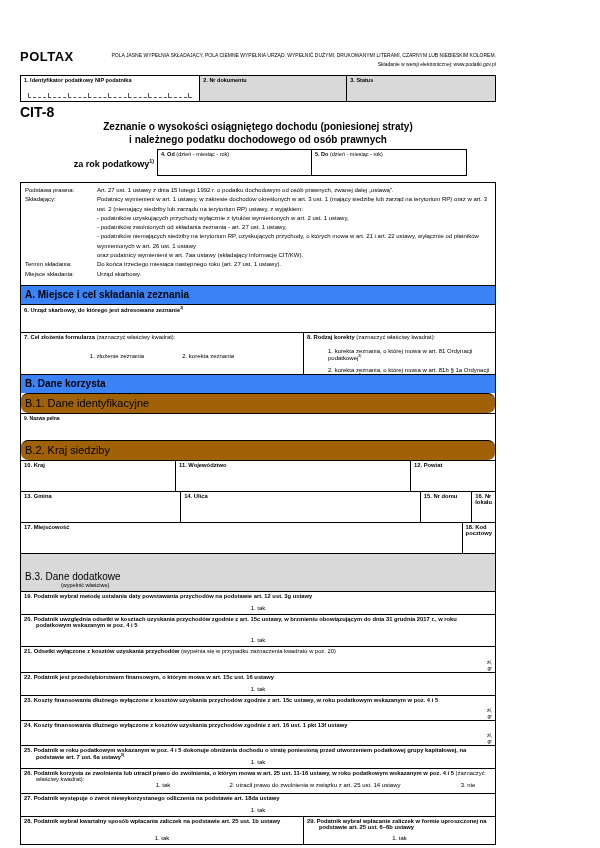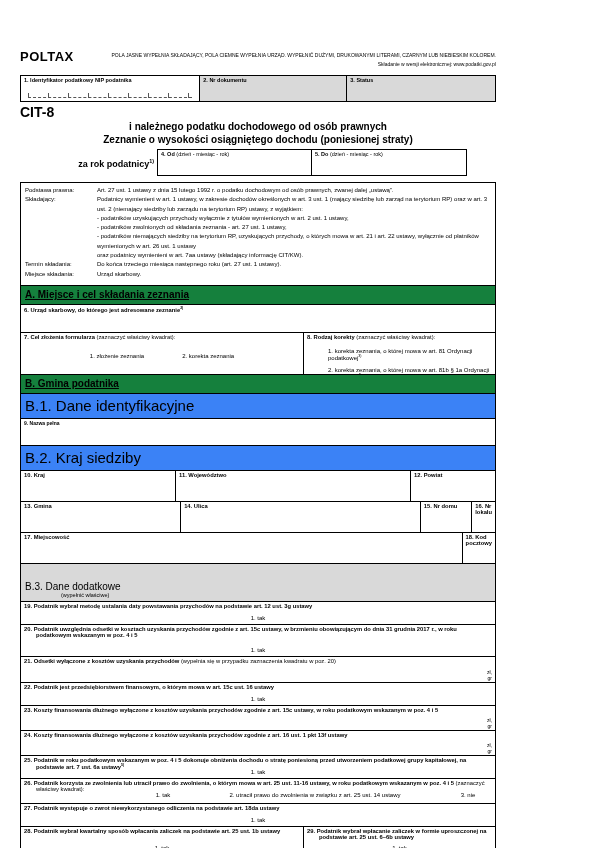--- a/index.html
+++ b/index.html
@@ -37,22 +37,22 @@
   
   .maintable { border: 1.5px solid #000; margin-top: 6px; }
   .cell { border-top: 1px solid #000; position: relative; }
   .cell:first-child { border-top: none; }
 
   .legal { font-size: 6px; line-height: 1.55; padding: 3px 4px 6px 4px; }
   .legal-row { display: flex; }
   .legal-label { width: 72px; flex: none; }
   .legal-text { flex: 1; white-space: pre-line; }
 
-  .sechdr { background: #15803d; font-size: 10px; font-weight: 700; padding: 3.5px 4px; text-decoration: underline; }
-  .subhdr { background: #3b82f6; font-size: 15px; font-weight: 400; padding: 3.5px 4px; }
+  .sechdr { background: #3b82f6; font-size: 10px; font-weight: 700; padding: 3.5px 4px; }
+  .subhdr { background: #a16207; font-size: 11px; font-weight: 400; padding: 3.5px 4px; border-radius: 7px; }
 
   .fieldlbl { font-size: 5.8px; font-weight: 700; padding: 1.5px 3px; }
   .hang { padding-left: 15px; text-indent: -12px; }
   .hint { font-weight: 400; }
   sup { font-size: 60%; }
 
   .h28 { height: 28px; } .h27 { height: 27px; }
   .row78 { display: flex; height: 42px; }
   .field7 { width: 283px; border-right: 1px solid #000; position: relative; }
   .field8 { flex: 1; position: relative; }
@@ -113,26 +113,26 @@
         <div class="lbl">2. Nr dokumentu</div>
       </div>
       <div class="idbox idbox--gray idbox--status">
         <div class="lbl">3. Status</div>
       </div>
     </div>
 
     <div class="formcode">CIT-8</div>
 
     <div class="doc-title">
+      <div>Zeznanie o wysokości osiągniętego dochodu (poniesionej straty)</div>
       <div>i należnego podatku dochodowego od osób prawnych</div>
-      <div>Zeznanie o wysokości osiągniętego dochodu (poniesionej straty)</div>
     </div>
 
     <div class="yearrow">
-      <div class="yearlabel"><span>za rok podatnicy</span><sup>1)</sup></div>
+      <div class="yearlabel"><span>za rok podatkowy</span><sup>1)</sup></div>
       <div class="datebox">
         <div class="lbl"><span class="b">4. Od</span> <span>(dzień - miesiąc - rok)</span></div>
         <div class="input-strip"></div>
       </div>
       <div class="datebox">
         <div class="lbl"><span class="b">5. Do</span> <span>(dzień - miesiąc - rok)</span></div>
         <div class="input-strip"></div>
       </div>
     </div>
 
@@ -178,21 +178,21 @@
         </div>
         <div class="field8">
           <div class="fieldlbl"><span>8. Rodzaj korekty </span><span class="hint">(zaznaczyć właściwy kwadrat):</span></div>
           <div class="opts8">
             <div><span>1. korekta zeznania, o której mowa w art. 81 Ordynacji podatkowej</span><sup>3)</sup></div>
             <div><span>2. korekta zeznania, o której mowa w art. 81b § 1a Ordynacji podatkowej</span><sup>4)</sup></div>
           </div>
         </div>
       </div>
 
-      <div class="cell sechdr">B. Gmina podatnika</div>
+      <div class="cell sechdr">B. Dane korzysta</div>
       <div class="cell subhdr">B.1. Dane identyfikacyjne</div>
 
       <div class="cell h27">
         <div class="fieldlbl" style="font-size:5px;">9. Nazwa pełna</div>
         <div class="input-strip"></div>
       </div>
 
       <div class="cell subhdr">B.2. Kraj siedziby</div>
 
       <div class="cell addr-row">

